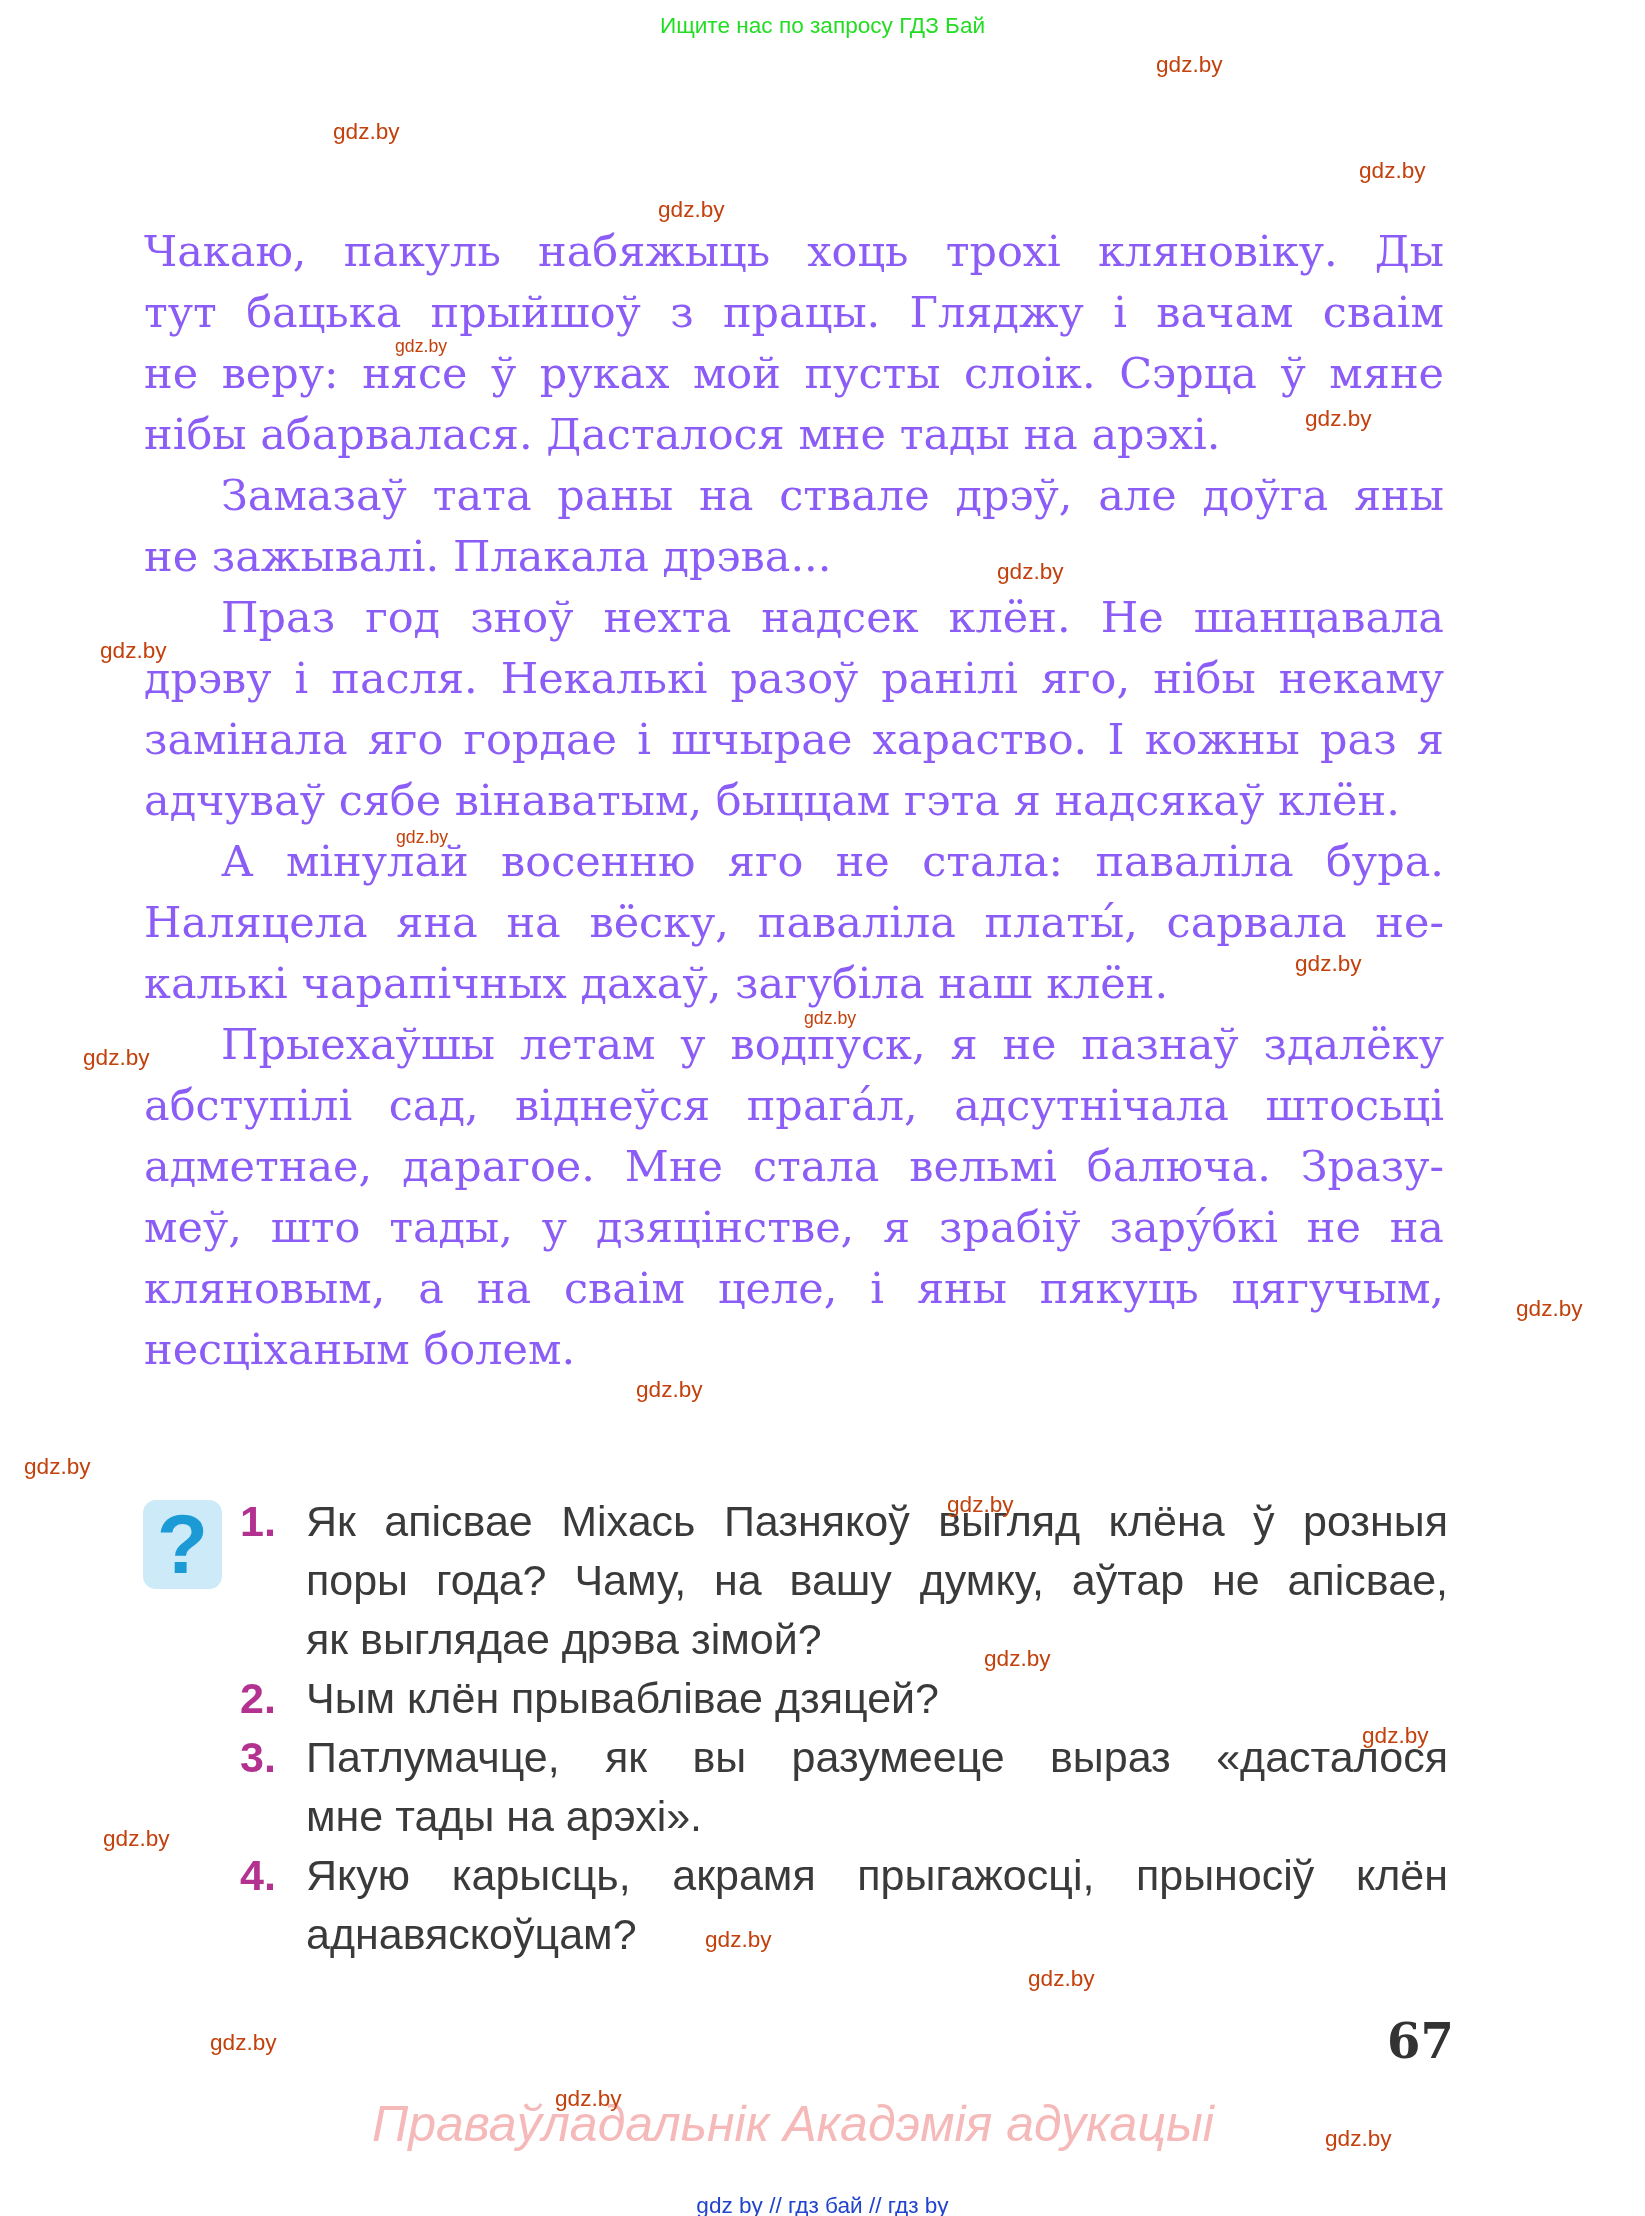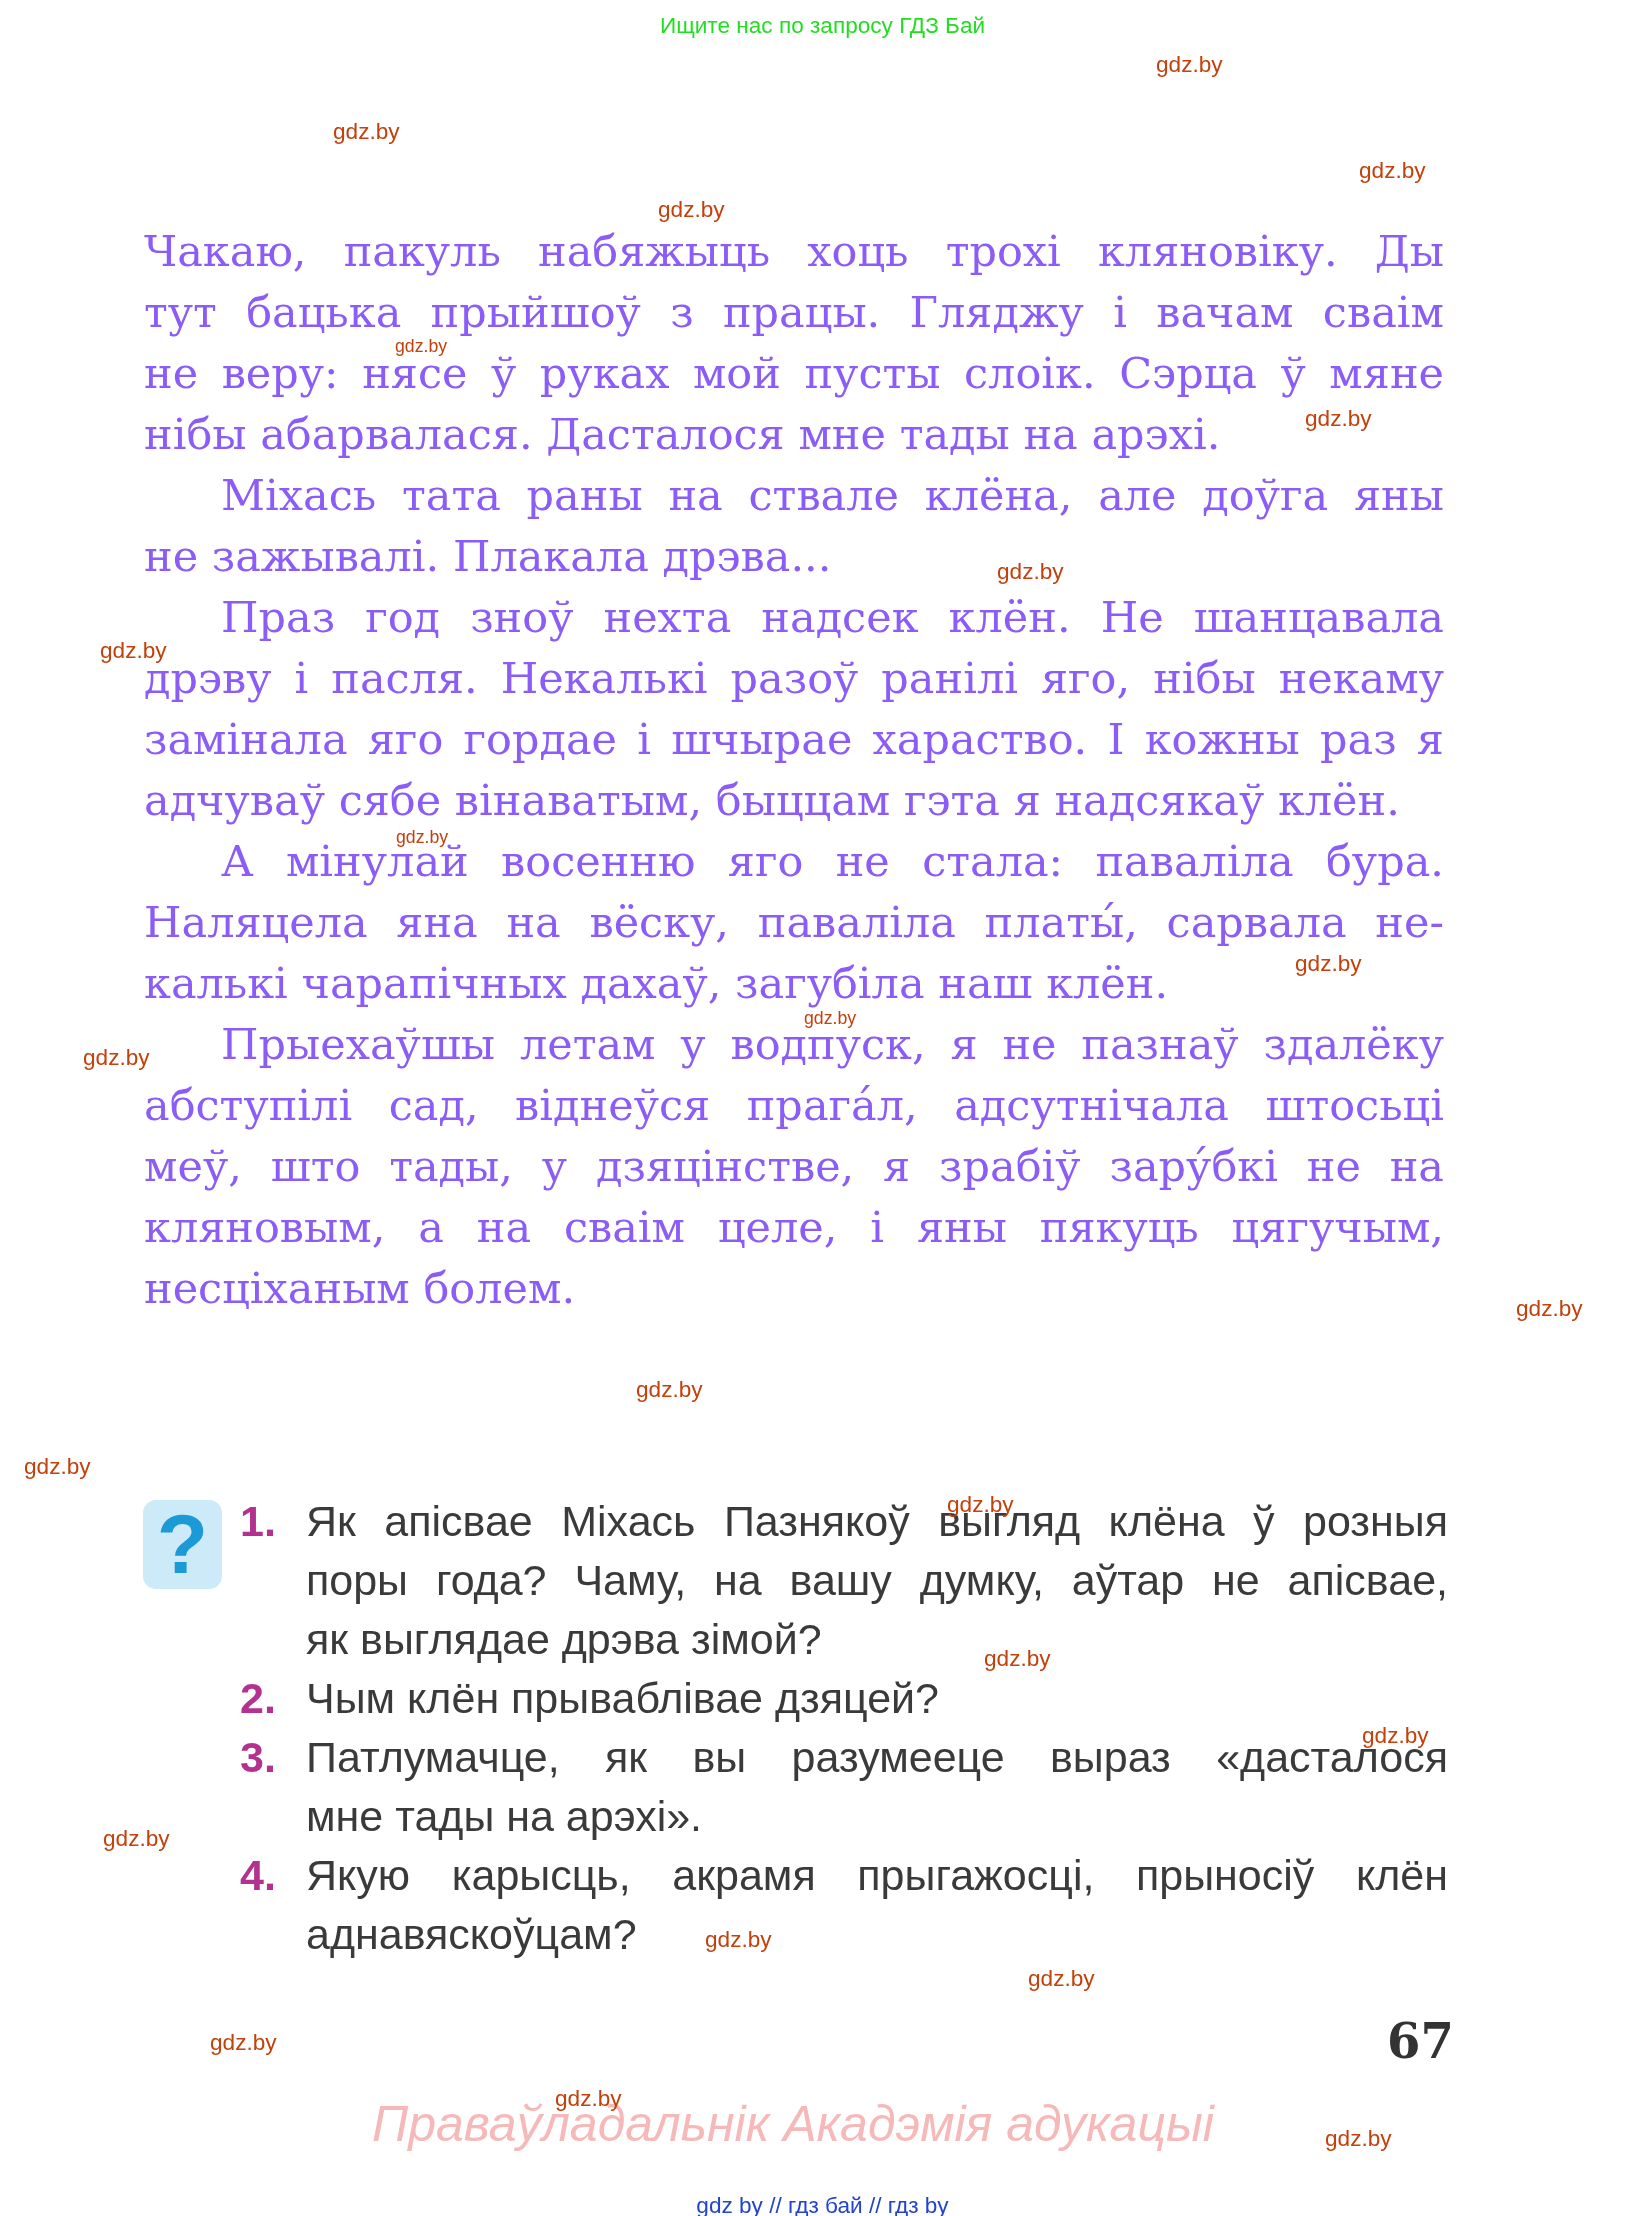--- a/index.html
+++ b/index.html
@@ -24,31 +24,32 @@
 </head>
 <body>
 
 <div class="hdr">Ищите нас по запросу ГДЗ Бай</div>
 
 <div class="story">
   <span class="line">Чакаю, пакуль набяжыць хоць трохі кляновіку. Ды</span>
   <span class="line">тут бацька прыйшоў з працы. Гляджу і вачам сваім</span>
   <span class="line">не веру: нясе ў руках мой пусты слоік. Сэрца ў мяне</span>
   <span class="line last">нібы абарвалася. Дасталося мне тады на арэхі.</span>
-  <span class="line ind">Міхась тата раны на ствале клёна, але доўга яны</span>
+  <span class="line ind">Замазаў тата раны на ствале дрэў, але доўга яны</span>
   <span class="line last">не зажывалі. Плакала дрэва...</span>
   <span class="line ind">Праз год зноў нехта надсек клён. Не шанцавала</span>
   <span class="line">дрэву і пасля. Некалькі разоў ранілі яго, нібы некаму</span>
   <span class="line">замінала яго гордае і шчырае хараство. І кожны раз я</span>
   <span class="line last">адчуваў сябе вінаватым, быццам гэта я надсякаў клён.</span>
   <span class="line ind">А мінулай восенню яго не стала: павaліла бура.</span>
   <span class="line">Наляцела яна на вёску, павaліла платы́, сарвала не-</span>
   <span class="line last">калькі чарапічных дахаў, загубіла наш клён.</span>
   <span class="line ind">Прыехаўшы летам у водпуск, я не пазнаў здалёку</span>
   <span class="line">абступілі сад, віднеўся прага́л, адсутнічала штосьці</span>
+  <span class="line">адметнае, дарагое. Мне стала вельмі балюча. Зразу-</span>
   <span class="line">меў, што тады, у дзяцінстве, я зрабіў зару́бкі не на</span>
   <span class="line">кляновым, а на сваім целе, і яны пякуць цягучым,</span>
   <span class="line last">несціханым болем.</span>
 </div>
 
 <div class="qicon">?</div>
 
 <div class="questions">
   <div class="q">
     <span class="qnum">1.</span>

